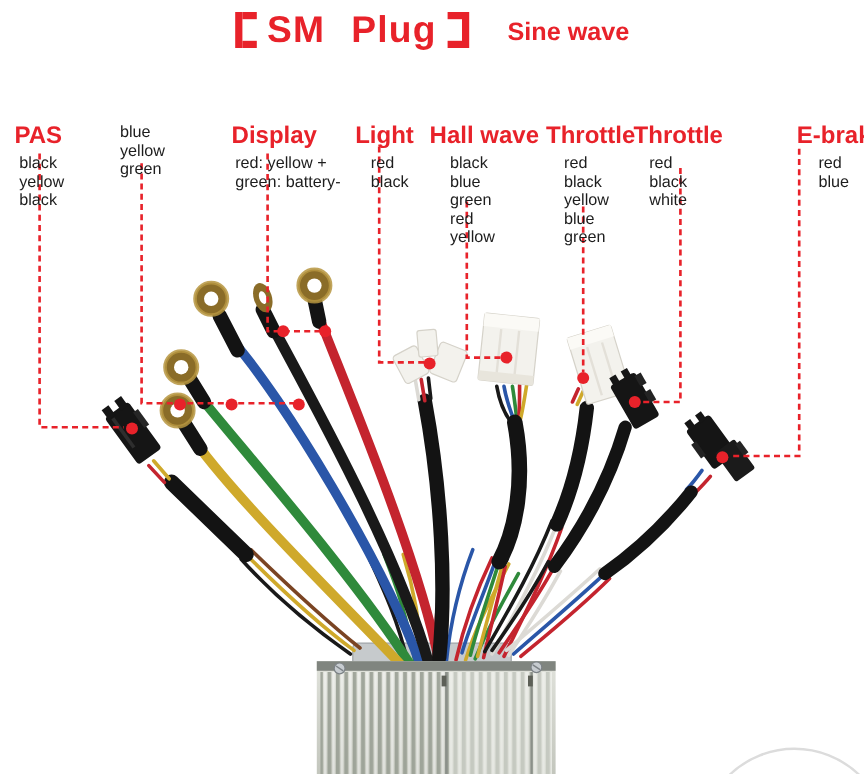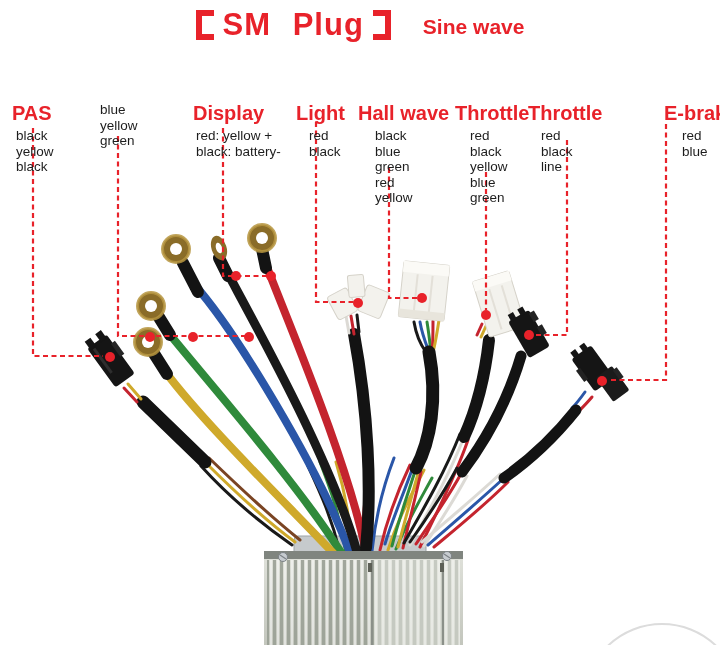--- a/index.html
+++ b/index.html
@@ -264,21 +264,21 @@
 
 <div class="lbl" id="lbl1">
   <div class="w">blue</div>
   <div class="w">yellow</div>
   <div class="w">green</div>
 </div>
 
 <div class="lbl" id="lbl2">
   <div class="h">Display</div>
   <div class="w">red: yellow +</div>
-  <div class="w">black: battery-</div>
+  <div class="w">green: battery-</div>
 </div>
 
 <div class="lbl" id="lbl3">
   <div class="h">Light</div>
   <div class="w">red</div>
   <div class="w">black</div>
 </div>
 
 <div class="lbl" id="lbl4">
   <div class="h">Hall wave</div>
@@ -295,20 +295,20 @@
   <div class="w">black</div>
   <div class="w">yellow</div>
   <div class="w">blue</div>
   <div class="w">green</div>
 </div>
 
 <div class="lbl" id="lbl6">
   <div class="h">Throttle</div>
   <div class="w">red</div>
   <div class="w">black</div>
-  <div class="w">line</div>
+  <div class="w">white</div>
 </div>
 
 <div class="lbl" id="lbl7">
   <div class="h">E-brake</div>
   <div class="w">red</div>
   <div class="w">blue</div>
 </div>
 
 </body></html>

